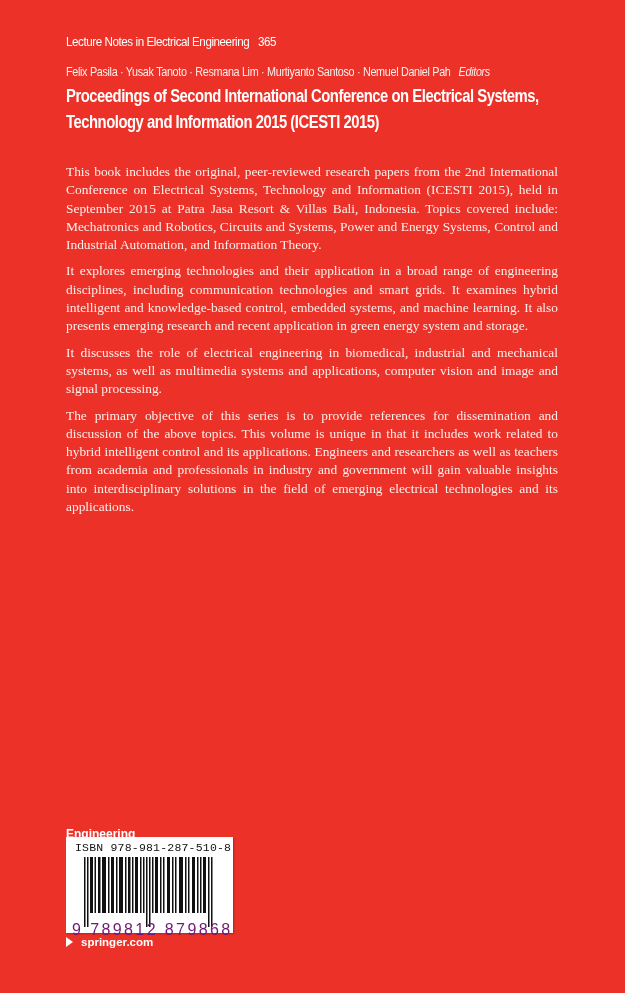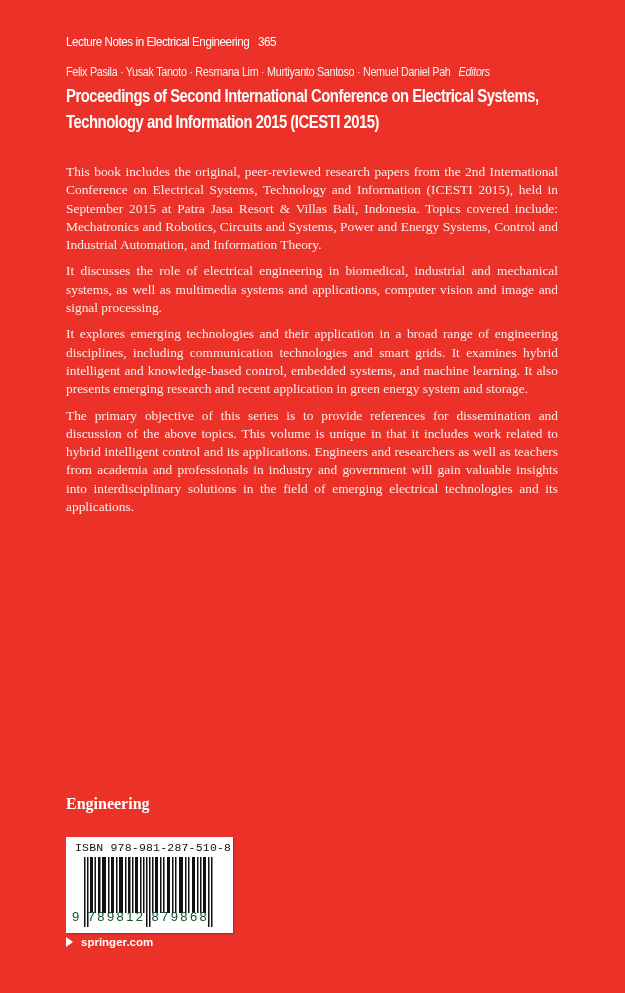--- a/index.html
+++ b/index.html
@@ -34,41 +34,41 @@
       white-space: nowrap; color: #fff;
     }
     .body {
       position: absolute; left: 66px; top: 163px; width: 492px;
       font-family: "Liberation Serif", serif;
       font-size: 13.4px; line-height: 18.3px;
       color: #fbeeea; text-align: justify;
     }
     .body p { margin: 0 0 8px 0; font-family: Liberation Serif, serif; }
     .category {
-      position: absolute; left: 66px; top: 795px;
-      font-family: Liberation Serif, serif;
-      font-weight: bold; font-size: 16px; color: #fff;
+      position: absolute; left: 66px; top: 827px;
+      font-family: Liberation Sans, sans-serif;
+      font-weight: bold; font-size: 12px; color: #fff;
     }
     .barcode-box {
       position: absolute; left: 66px; top: 837px;
       width: 167px; height: 96px;
       background: #ffffff;
       box-shadow: 1px 1px 2px rgba(0,0,0,0.25);
     }
     .isbn {
       position: absolute; left: 9px; top: 4px;
       font-family: "Liberation Mono", monospace;
       font-size: 11.5px; color: #111; white-space: nowrap;
       letter-spacing: 0.2px;
     }
     .bars { position: absolute; left: 18px; top: 20px; }
     .digits {
-      position: absolute; left: 6px; top: 72px;
+      position: absolute; left: 6px; top: 84px;
       font-family: "Liberation Sans", sans-serif;
-      font-size: 13px; color: #14532d; white-space: nowrap;
+      font-size: 16px; color: #701a75; white-space: nowrap;
       letter-spacing: 2.4px;
     }
     .website {
       position: absolute; left: 66px; top: 936px;
       font-family: "Liberation Sans", sans-serif;
       font-weight: bold; font-size: 11.5px; color: #fff;
       display: flex; align-items: center; gap: 8px;
     }
     .tri {
       width: 0; height: 0;
@@ -87,22 +87,22 @@
   <span>Felix Pasila · Yusak Tanoto · Resmana Lim · Murtiyanto Santoso · Nemuel Daniel Pah</span><span class="role">Editors</span>
 </div>
 
 <div class="title">
   <div>Proceedings of Second International Conference on Electrical Systems,</div>
   <div>Technology and Information 2015 (ICESTI 2015)</div>
 </div>
 
 <div class="body">
   <p>This book includes the original, peer-reviewed research papers from the 2nd International Conference on Electrical Systems, Technology and Information (ICESTI 2015), held in September 2015 at Patra Jasa Resort &amp; Villas Bali, Indonesia. Topics covered include: Mechatronics and Robotics, Circuits and Systems, Power and Energy Systems, Control and Industrial Automation, and Information Theory.</p>
+  <p>It explores emerging technologies and their application in a broad range of engineering disciplines, including communication technologies and smart grids. It examines hybrid intelligent and knowledge-based control, embedded systems, and machine learning. It also presents emerging research and recent application in green energy system and storage.</p>
   <p>It discusses the role of electrical engineering in biomedical, industrial and mechanical systems, as well as multimedia systems and applications, computer vision and image and signal processing.</p>
-  <p>It explores emerging technologies and their application in a broad range of engineering disciplines, including communication technologies and smart grids. It examines hybrid intelligent and knowledge-based control, embedded systems, and machine learning. It also presents emerging research and recent application in green energy system and storage.</p>
   <p>The primary objective of this series is to provide references for dissemination and discussion of the above topics. This volume is unique in that it includes work related to hybrid intelligent control and its applications. Engineers and researchers as well as teachers from academia and professionals in industry and government will gain valuable insights into interdisciplinary solutions in the field of emerging electrical technologies and its applications.</p>
 </div>
 
 <div class="category">Engineering</div>
 
 <div class="barcode-box">
   <div class="isbn">ISBN 978-981-287-510-8</div>
   <svg class="bars" width="132" height="70" viewBox="0 0 132 70">
     <g fill="#111">
       <rect x="0" y="0" width="1.5" height="70"></rect>

